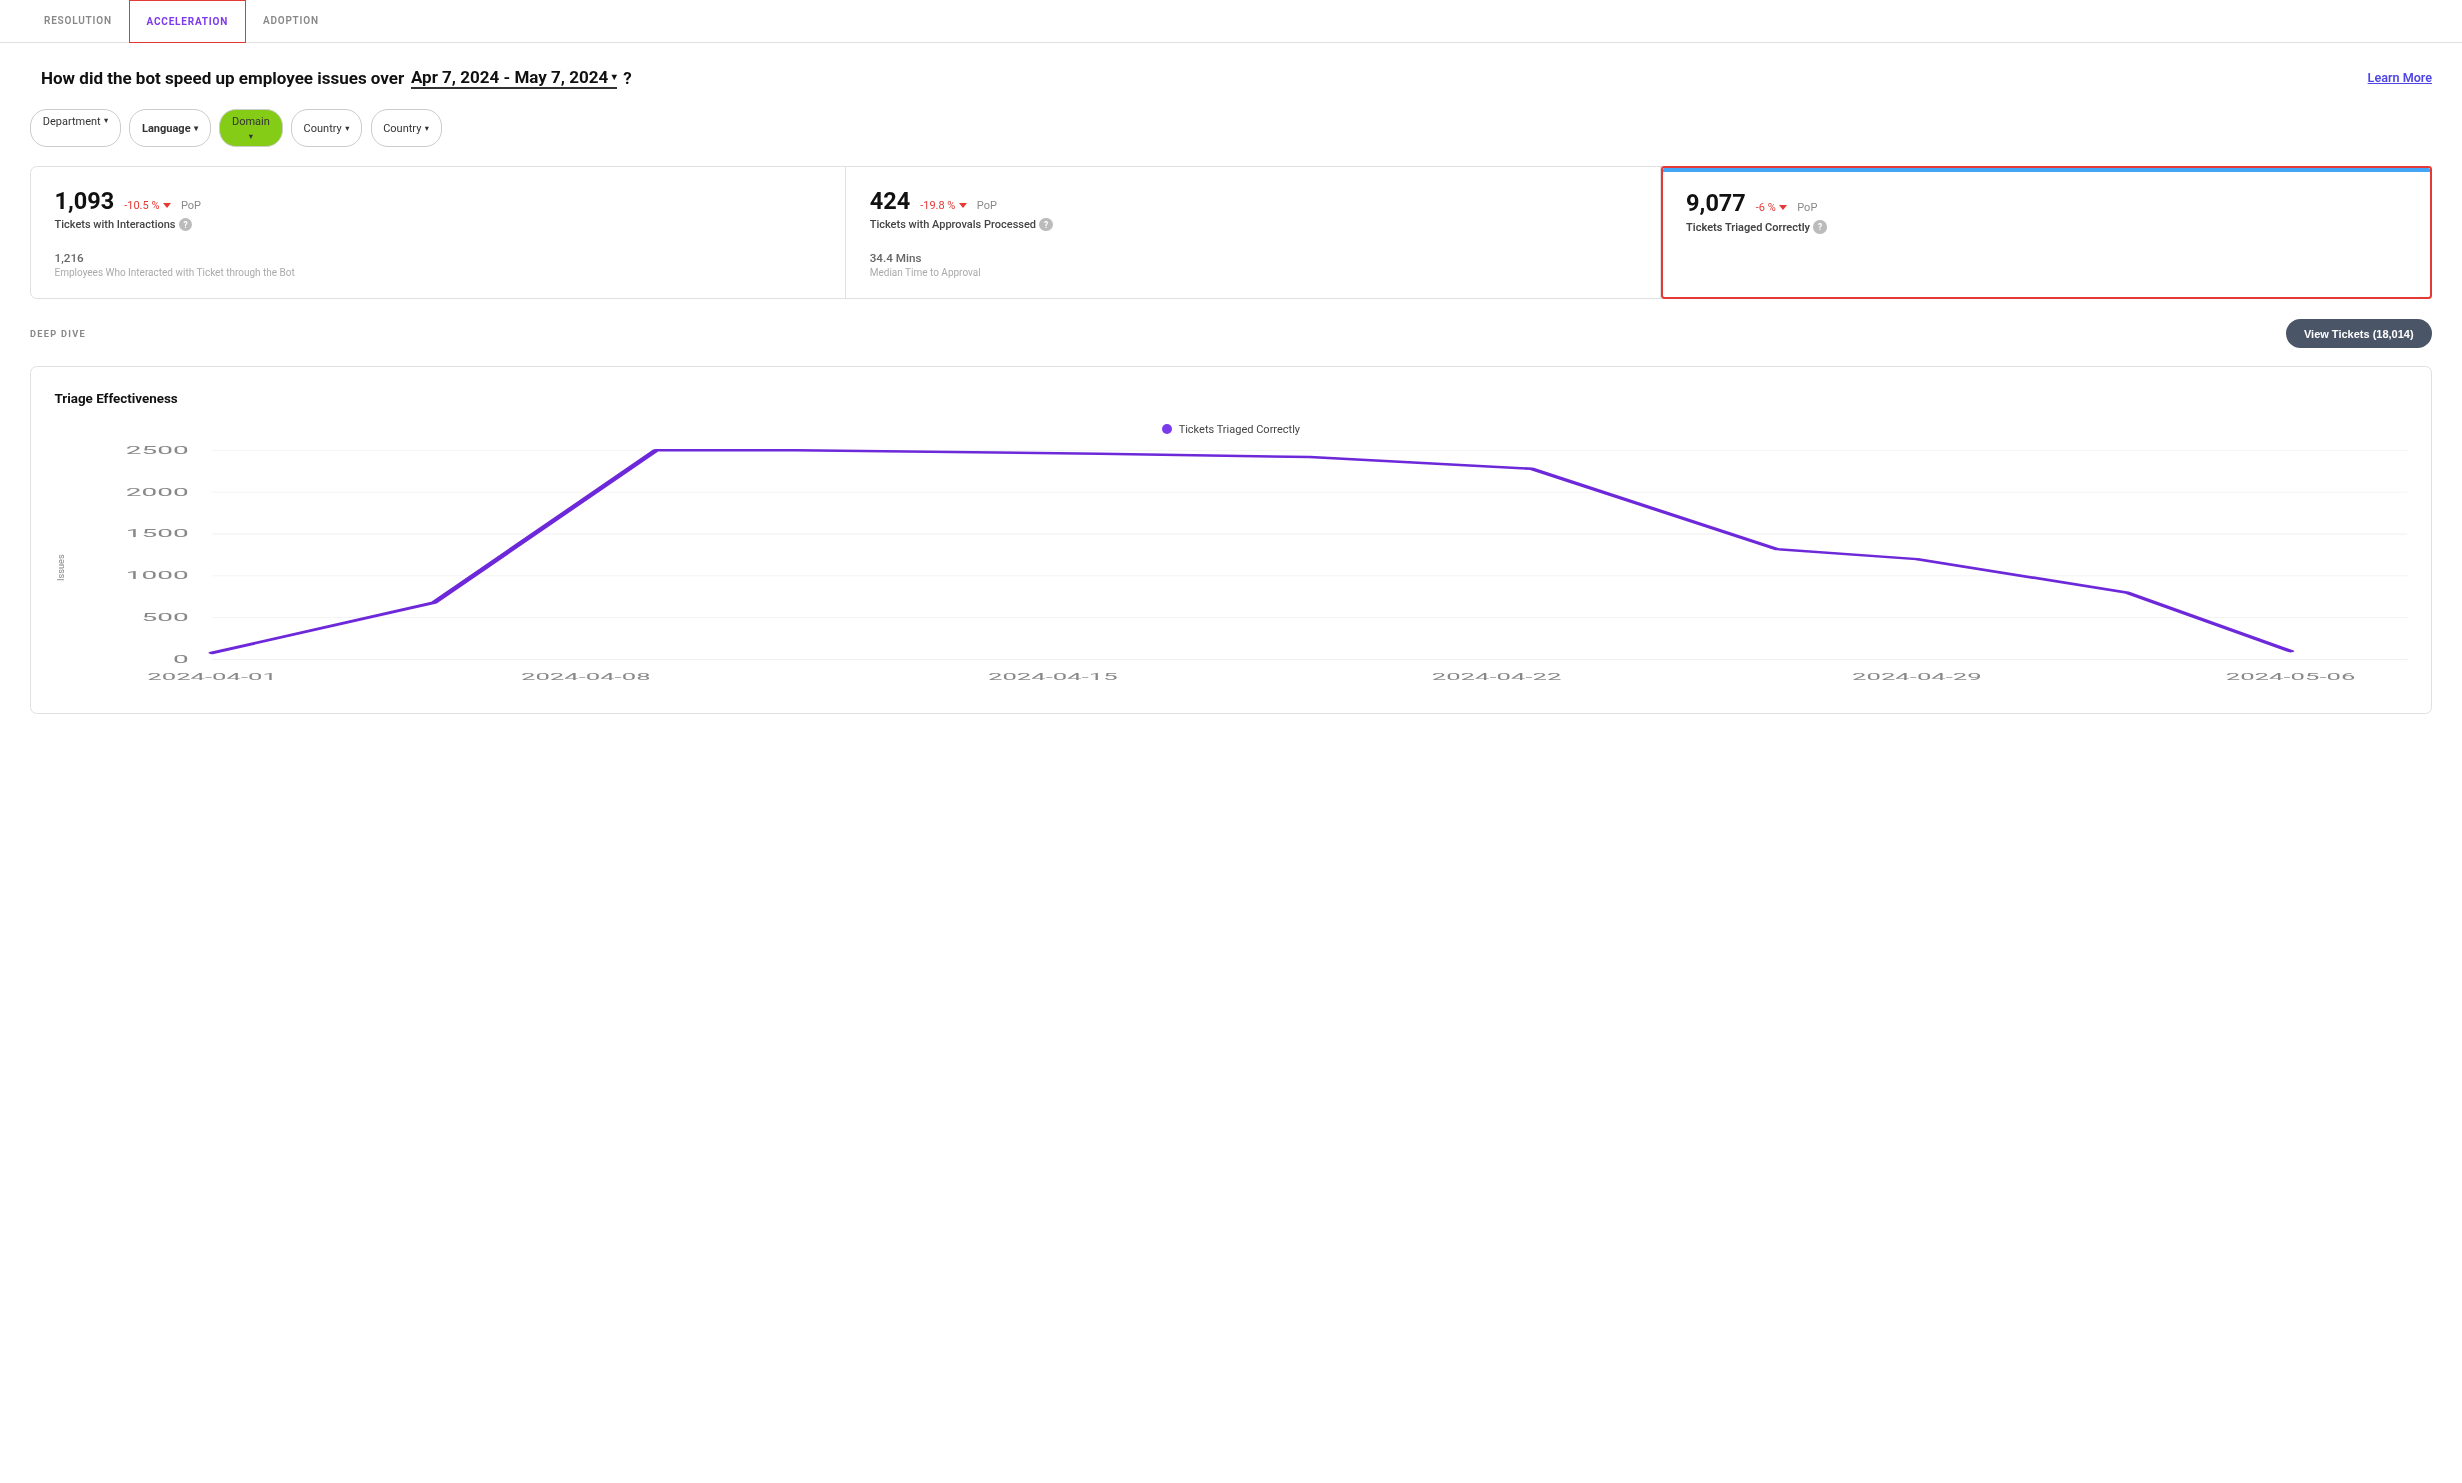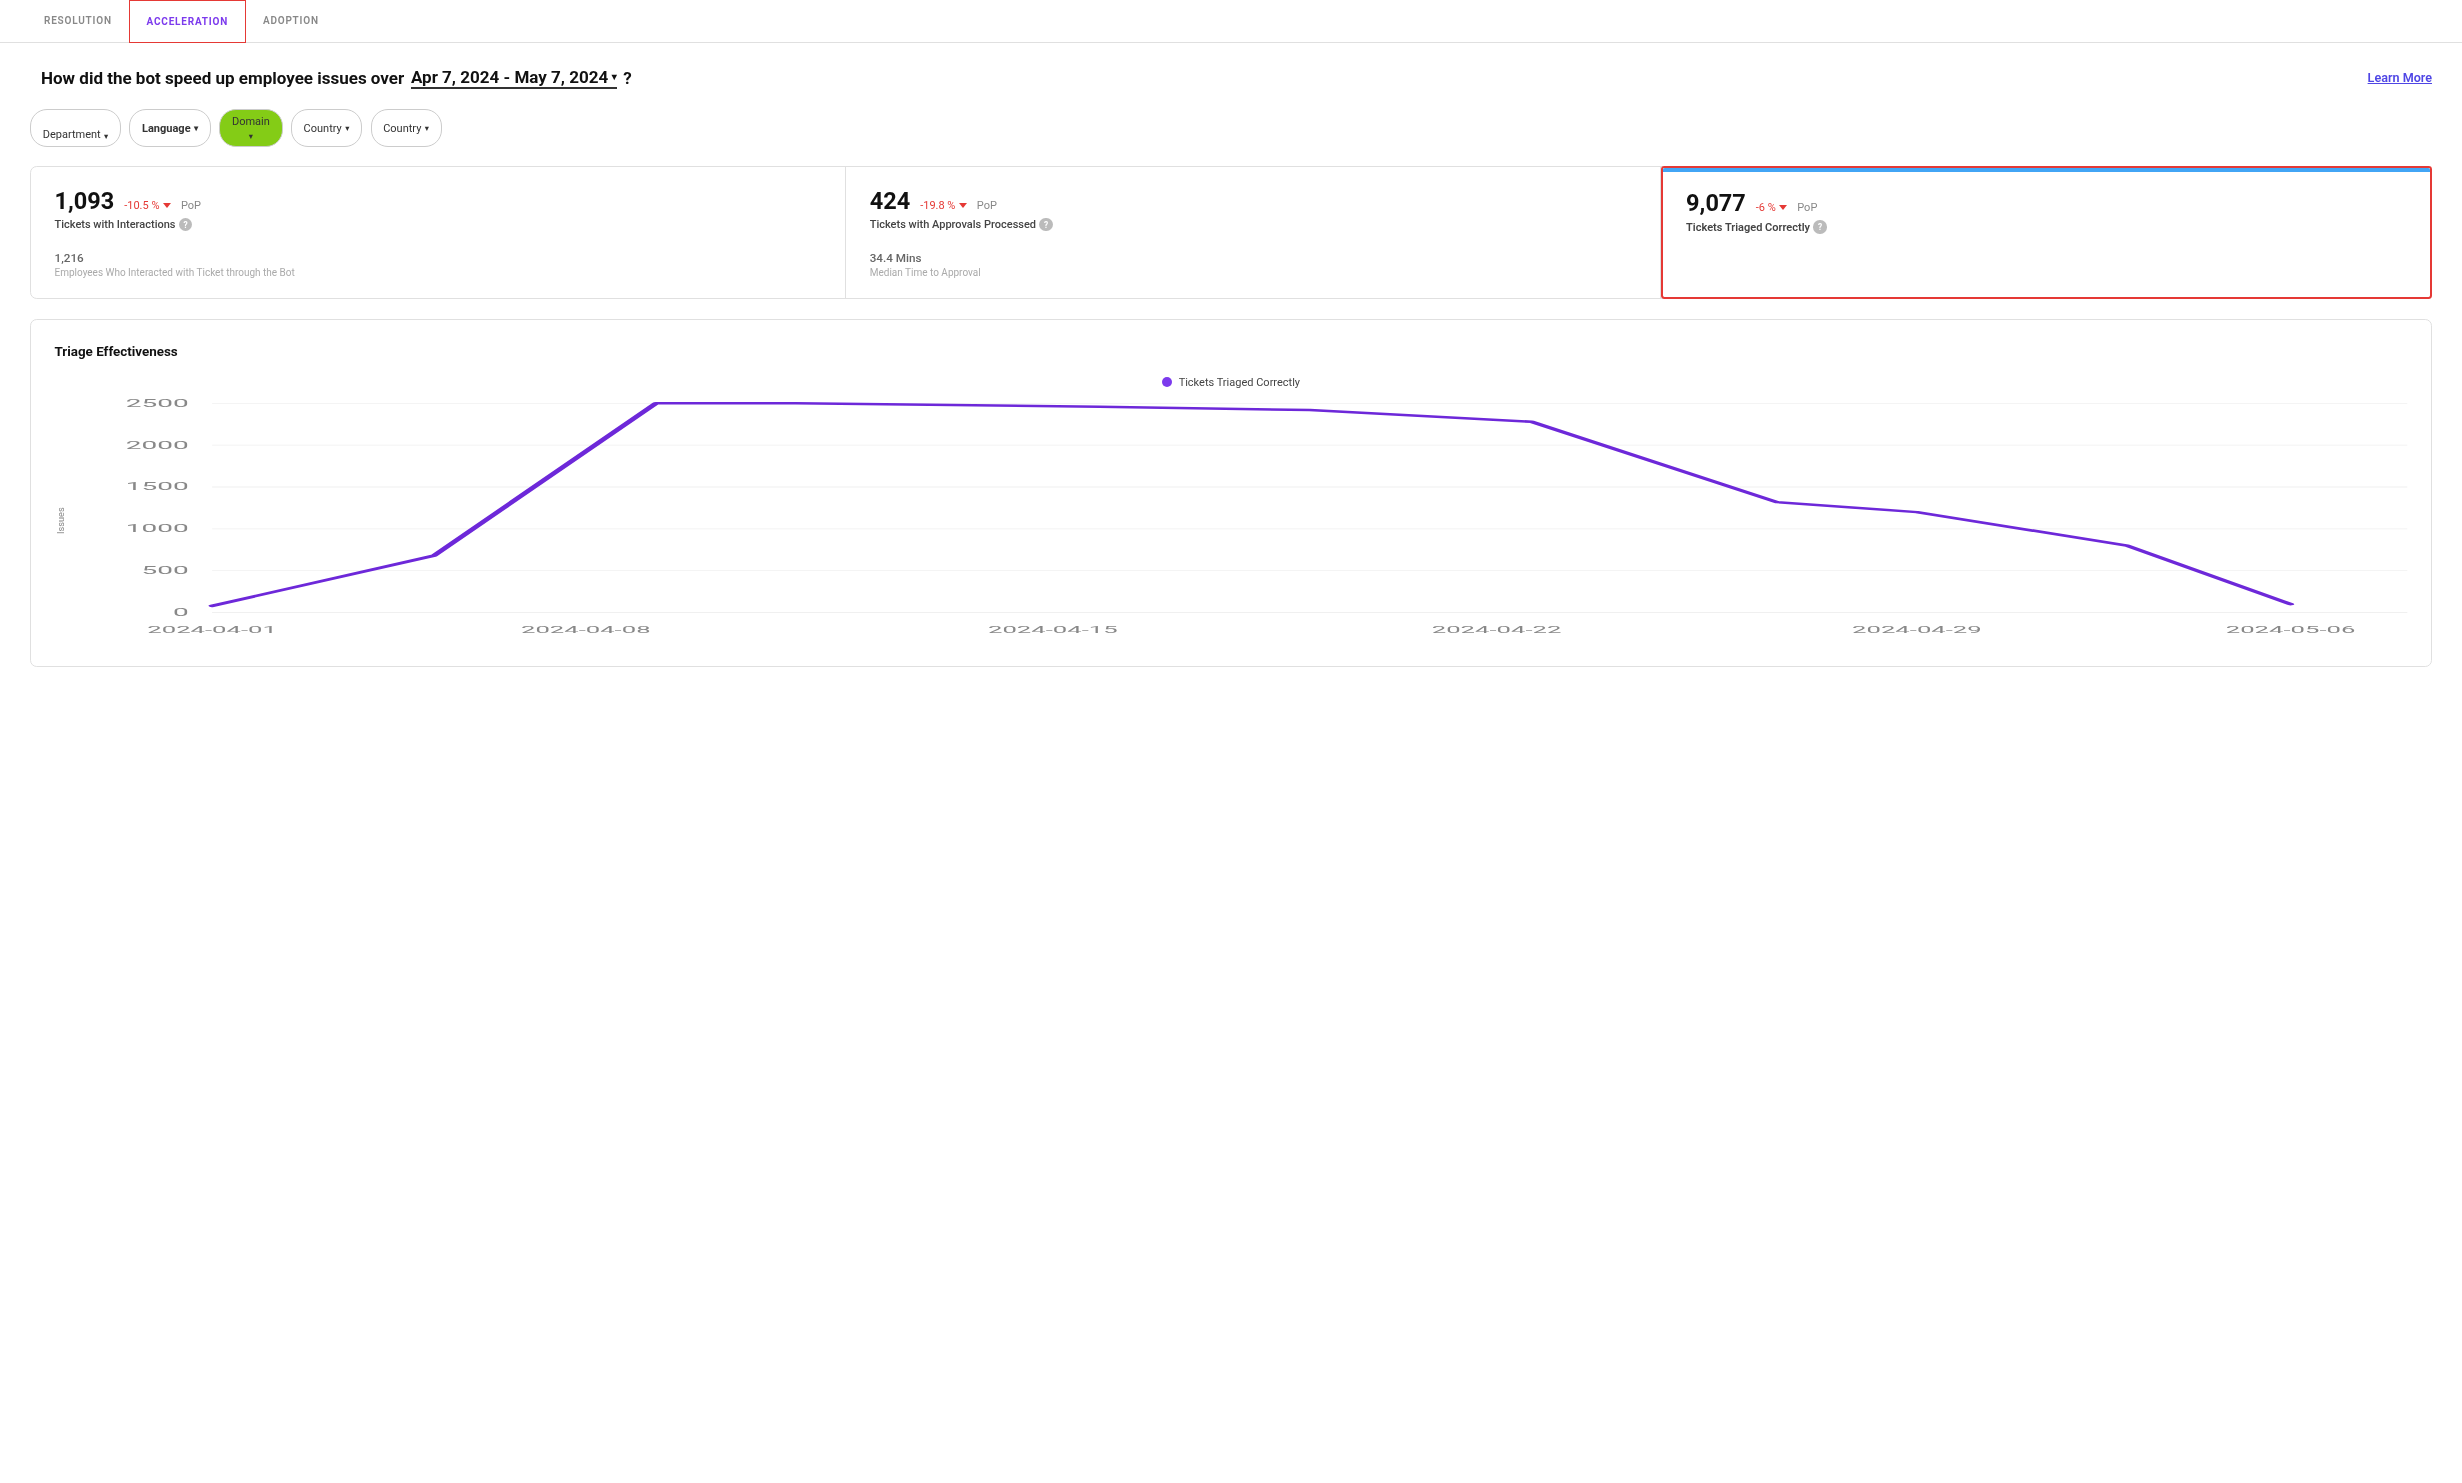--- a/index.html
+++ b/index.html
@@ -33,21 +33,21 @@
         <span style="font-size:10px;">▾</span>
       </span>
       <span>?</span>
     </div>
     <a style="color:#4f46e5; font-weight:600; font-size:12.6px; cursor:pointer; text-decoration:underline; white-space:nowrap;">
       <span>Learn More</span>
     </a>
   </div>
 
   <div style="display:flex; gap:8.4px; margin-bottom:18.4px; flex-wrap:wrap;">
-    <div style="border:0.8px solid #ccc; border-radius:17px; padding:5px 11.7px; font-size:11px; color:#333; cursor:pointer; display:flex; align-items:flex-end; gap:3.4px; background:#fff;">
+    <div style="border:0.8px solid #ccc; border-radius:17px; padding:5px 11.7px; font-size:11px; color:#333; cursor:pointer; display:flex; align-items:flex-start; gap:3.4px; background:#fff;">
       <span>Department</span>
       <span style="font-size:8.4px;">▾</span>
     </div>
     <div style="border:0.8px solid #ccc; border-radius:17px; padding:5px 11.7px; font-size:11px; color:#333; cursor:pointer; display:flex; align-items:center; gap:3.4px; background:#fff;font-weight:bold;">
       <span>Language</span>
       <span style="font-size:8.4px;">▾</span>
     </div>
     <div style="border:0.8px solid #ccc; border-radius:17px; padding:5px 11.7px; font-size:11px; color:#333; cursor:pointer; display:flex; align-items:center; gap:3.4px; background:#84cc16;flex-direction:column;">
       <span>Domain</span>
       <span style="font-size:8.4px;">▾</span>
@@ -111,20 +111,26 @@
         </div>
         <div style="font-size:11px; color:#444; font-weight:600; display:flex; align-items:center; gap:3.4px;">
           <span>Tickets Triaged Correctly</span>
           <span style="width:13.4px; height:13.4px; border-radius:50%; background:#bbb; color:#fff; font-size:8.4px; display:inline-flex; align-items:center; justify-content:center; cursor:pointer; font-weight:bold;">?</span>
         </div>
       </div>
     </div>
 
   </div>
 
+  <div style="display:flex; align-items:center; justify-content:space-between; margin-bottom:18.4px;">
+    <span style="font-size:9.2px; font-weight:700; color:#888; letter-spacing:1.3px; text-transform:uppercase;">DEEP DIVE</span>
+    <button style="background:#4a5568; color:#fff; border:none; border-radius:17px; padding:8.4px 18.4px; font-size:11px; font-weight:600; cursor:pointer;">
+      <span>View Tickets (18,014)</span>
+    </button>
+  </div>
 
   <div style="border:0.8px solid #e0e0e0; border-radius:6.7px; padding:23.5px 23.5px 17px;">
     <div style="font-size:13.4px; font-weight:700; color:#111; margin-bottom:17px;">Triage Effectiveness</div>
 
     <div style="display:flex; align-items:center; gap:6.7px; font-size:11px; color:#444; margin-bottom:6.7px; justify-content:center;">
       <span style="width:10px; height:10px; border-radius:50%; background:#7c3aed; display:inline-block;"></span>
       <span>Tickets Triaged Correctly</span>
     </div>
 
     <div style="position:relative; display:flex;">

